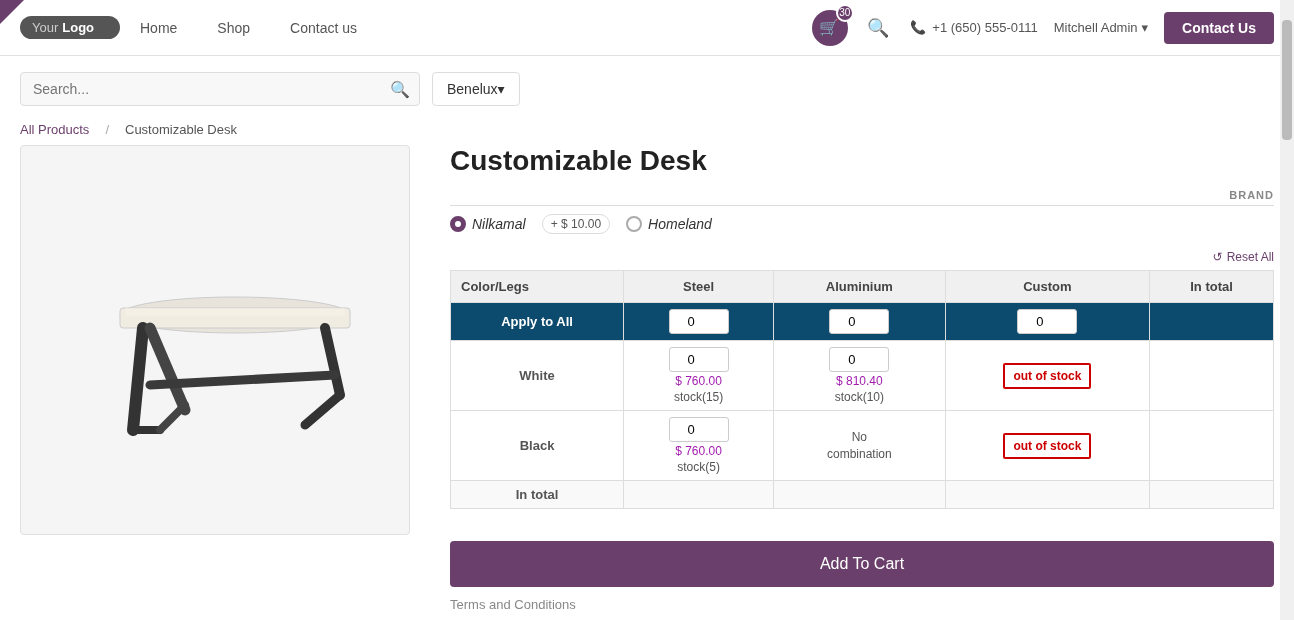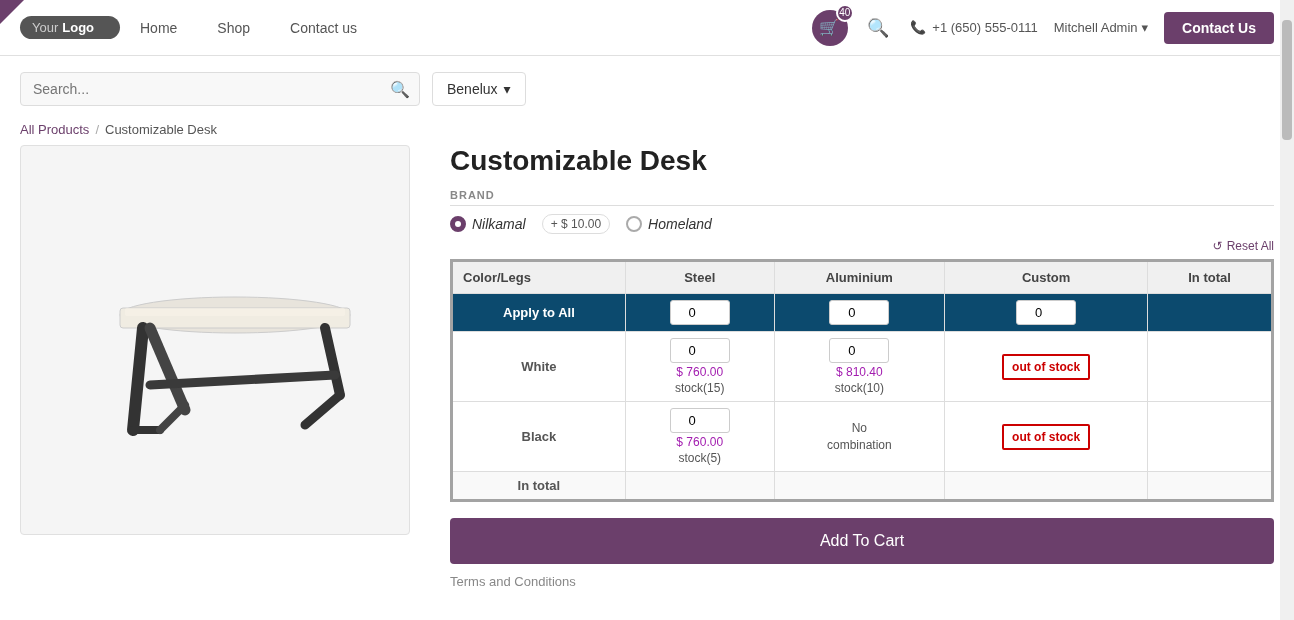--- a/index.html
+++ b/index.html
@@ -114,29 +114,28 @@
     }
     .region-btn {
       background: #fff;
       border: 1px solid #ddd;
       border-radius: 4px;
       padding: 8px 14px;
       cursor: pointer;
       font-size: 14px;
       display: flex;
       align-items: flex-start;
-      gap: 6px;
       color: #333;
     }
 
     
     .breadcrumb {
       padding: 0 20px 8px 20px;
       display: flex;
-      gap: 6px;
+      gap: 16px;
       align-items: center;
       font-size: 13px;
       color: #777;
     }
     .breadcrumb-link { color: #6b3f6b; cursor: pointer; text-decoration: none; }
     .breadcrumb-sep { color: #aaa; }
     .breadcrumb-current { color: #555; }
 
     
     .main-content {
@@ -156,21 +155,21 @@
       border: 1px solid #e0e0e0;
       border-radius: 4px;
       overflow: hidden;
     }
     .desk-svg { width: 280px; height: 240px; }
 
     
     .product-details { flex: 1; }
     .product-title { font-size: 28px; font-weight: bold; color: #222; margin-bottom: 12px; }
 
-    .brand-section { margin-bottom: 5px; }
+    .brand-section { margin-bottom: 16px; text-align: right; }
     .brand-label {
       font-size: 11px;
       font-weight: bold;
       color: #888;
       letter-spacing: 1px;
       text-transform: uppercase;
       margin-bottom: 8px;
       border-bottom: 1px solid #ddd;
       padding-bottom: 4px;
     }
@@ -221,23 +220,23 @@
       font-size: 12px;
       display: flex;
       align-items: center;
       gap: 4px;
     }
 
     
     .variants-table {
       width: 100%;
       border-collapse: collapse;
-      border: 3px solid #a3a3a3;
+      border: 1px solid #a3a3a3;
       font-size: 13px;
-      margin-bottom: 16px;
+      margin-bottom: 32px;
     }
     .variants-table th {
       background: #f0f0f0;
       padding: 8px 10px;
       text-align: center;
       font-weight: 600;
       color: #444;
       border: 1px solid #ddd;
     }
     .variants-table th:first-child { text-align: left; }
@@ -326,21 +325,21 @@
   </div>
   <div class="nav-links">
     <a class="nav-link">Home</a>
     <a class="nav-link">Shop</a>
     <a class="nav-link">Contact us</a>
   </div>
   <div class="nav-spacer"></div>
   <div class="nav-icons">
     <button class="cart-btn">
       🛒
-      <span class="cart-badge">40</span>
+      <span class="cart-badge">30</span>
     </button>
     <button class="search-icon-btn">🔍</button>
     <div class="phone-area">
       <span>📞</span>
       <span>+1 (650) 555-0111</span>
     </div>
     <div class="user-dropdown">
       <span>Mitchell Admin</span>
       <span>▾</span>
     </div>

